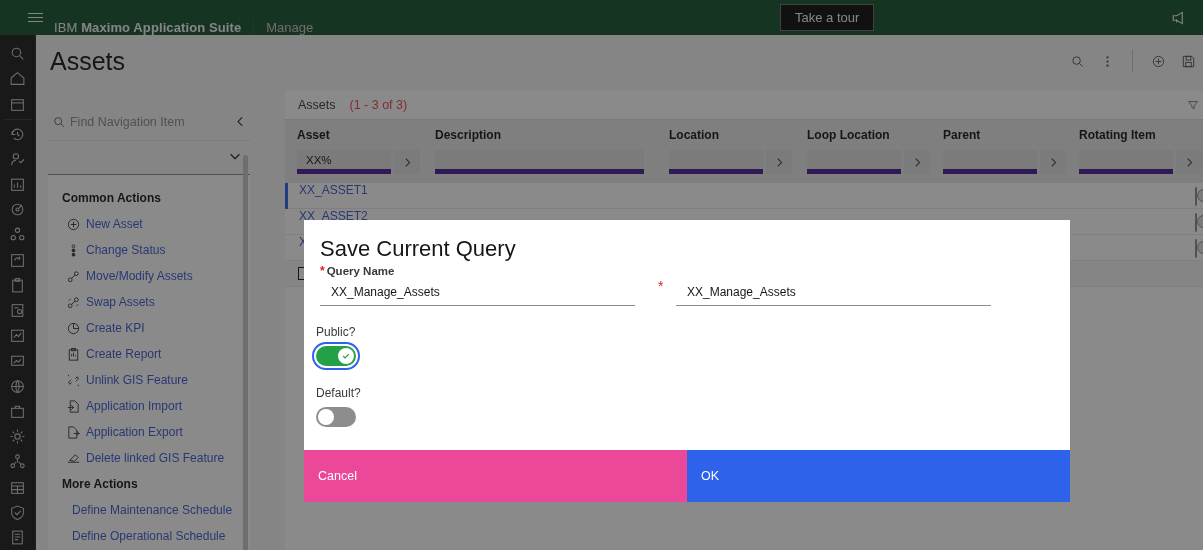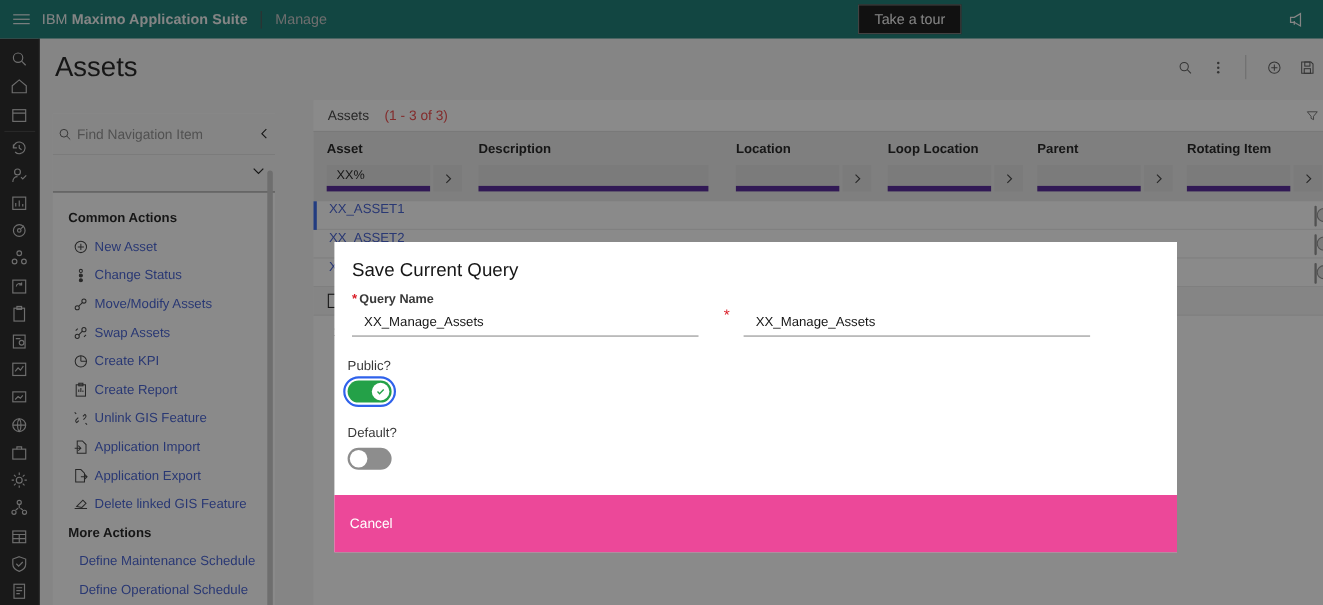--- a/index.html
+++ b/index.html
@@ -7,22 +7,23 @@
     width: 1203px; height: 550px;
     font-family: "Liberation Sans", sans-serif;
     overflow: hidden;
     background: #f4f4f4;
   }
   .app { position: relative; width: 1203px; height: 550px; }
 
   
   .topbar {
     position: absolute; top: 0; left: 0; width: 1203px; height: 35px;
-    background: #0f766e; color: #f4f4f4; display: flex; align-items: center;
+    background: #14532d; color: #f4f4f4; display: flex; align-items: flex-end;
     z-index: 40;
+    padding-left: 16px;
   }
   .hamburger { width: 38px; height: 35px; display: flex; align-items: center; justify-content: center; }
   .hamburger span { display: block; width: 15px; height: 9px; position: relative; }
   .hamburger span i { position: absolute; left: 0; width: 15px; height: 1px; background: #f4f4f4; }
   .hamburger span i:nth-child(1) { top: 0; }
   .hamburger span i:nth-child(2) { top: 4px; }
   .hamburger span i:nth-child(3) { top: 8px; }
   .brand { font-size: 13px; letter-spacing: .1px; white-space: nowrap; }
   .brand .ibm { font-weight: 400; }
   .brand .prod { font-weight: 700; }
@@ -133,21 +134,21 @@
     border-radius: 50%; border: 1px solid #8d8d8d; background: #e0e0e0;
   }
 
   
   .scrim { position: absolute; inset: 0; background: rgba(22,22,22,.5); z-index: 50; }
   .modal {
     position: absolute; left: 304px; top: 220px; width: 766px; height: 282px;
     background: #fff; z-index: 60; display: flex; flex-direction: column;
   }
   .modal-body { flex: 1; padding: 16px 16px 0 16px; position: relative; }
-  .modal-title { font-size: 17px; color: #161616; font-weight: 400; }
+  .modal-title { font-size: 22px; color: #161616; font-weight: 400; }
   .req { color: #da1e28; font-size: 12px; margin-right: 2px; }
   .fld-label { font-size: 11.5px; font-weight: 700; color: #393939; }
   .fld {
     border-bottom: 1px solid #8d8d8d; height: 28px; display: flex; align-items: center;
   }
   .fld input {
     width: 100%; height: 27px; border: none; outline: none; background: transparent;
     font-size: 12px; color: #161616; padding-left: 11px; font-family: "Liberation Sans", sans-serif;
   }
   .f1 { position: absolute; left: 16px; top: 44px; width: 315px; }
@@ -636,16 +637,17 @@
       <div class="blk2">
         <div class="tgl-label">Default?</div>
         <div class="switch off">
           <span class="knob"></span>
         </div>
       </div>
     </div>
 
     <div class="modal-foot">
       <button class="btn cancel">Cancel</button>
+      <button class="btn ok">OK</button>
     </div>
   </div>
 
 </div>
 
 </body></html>

